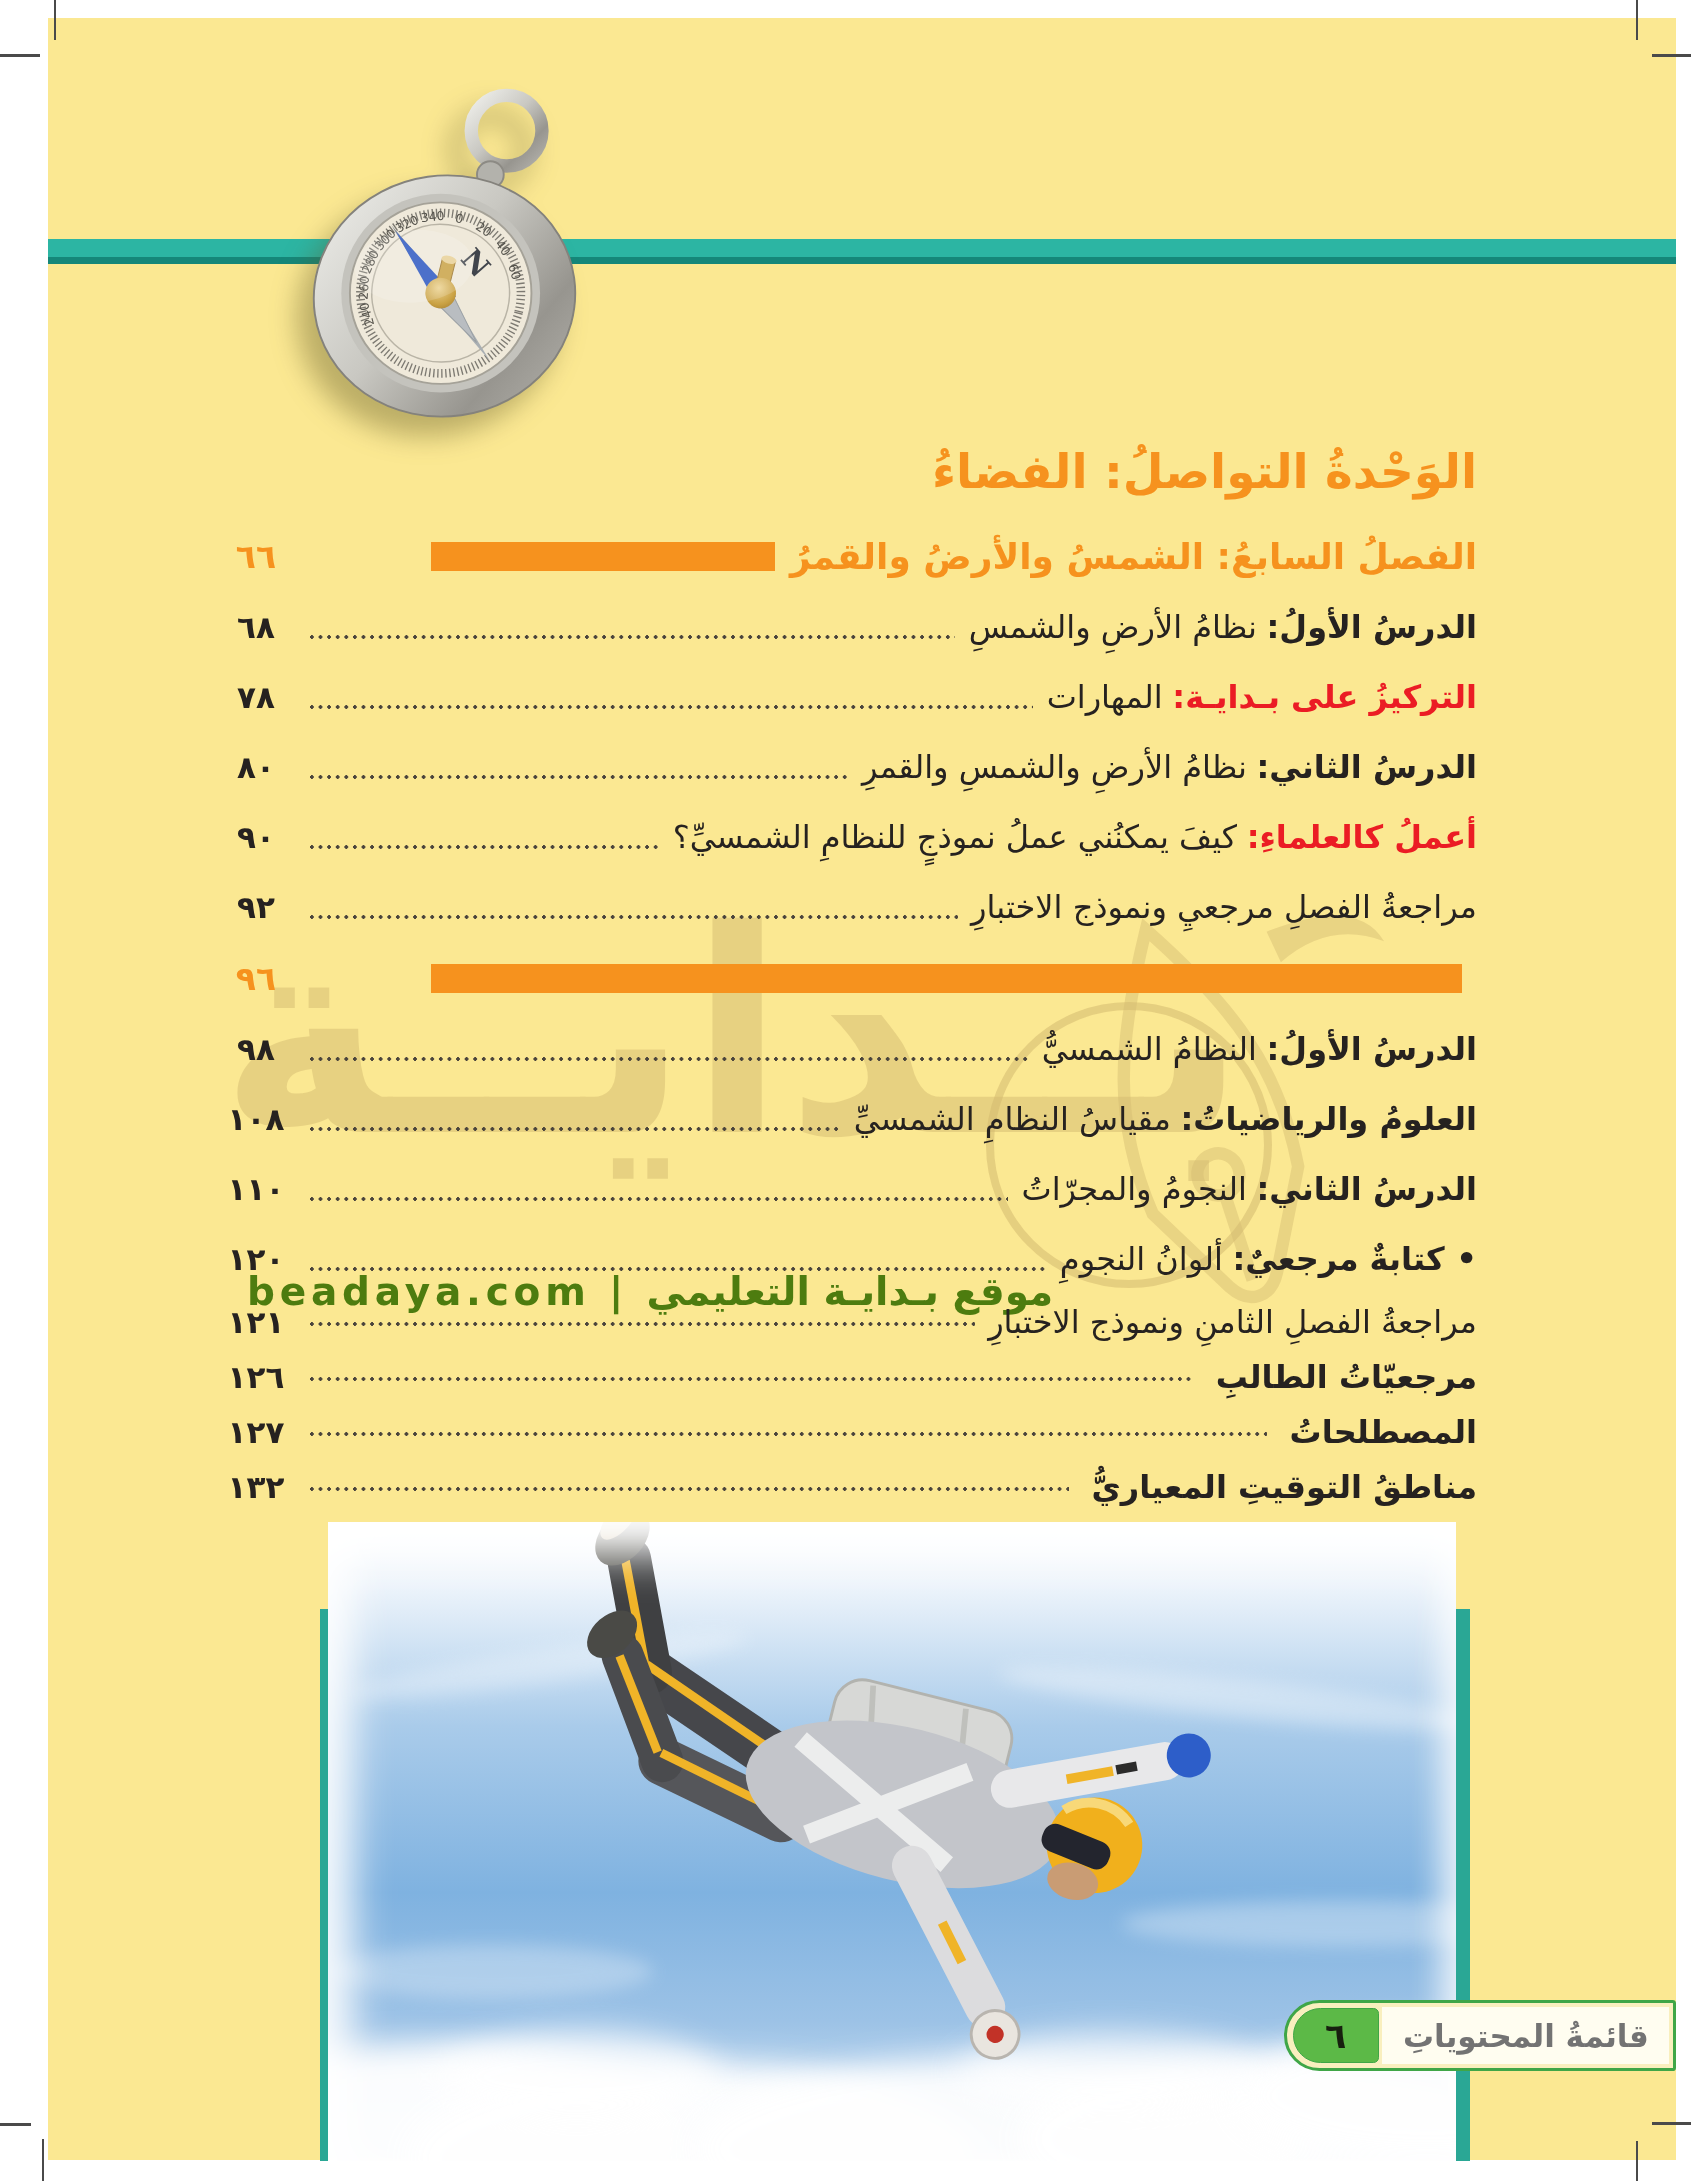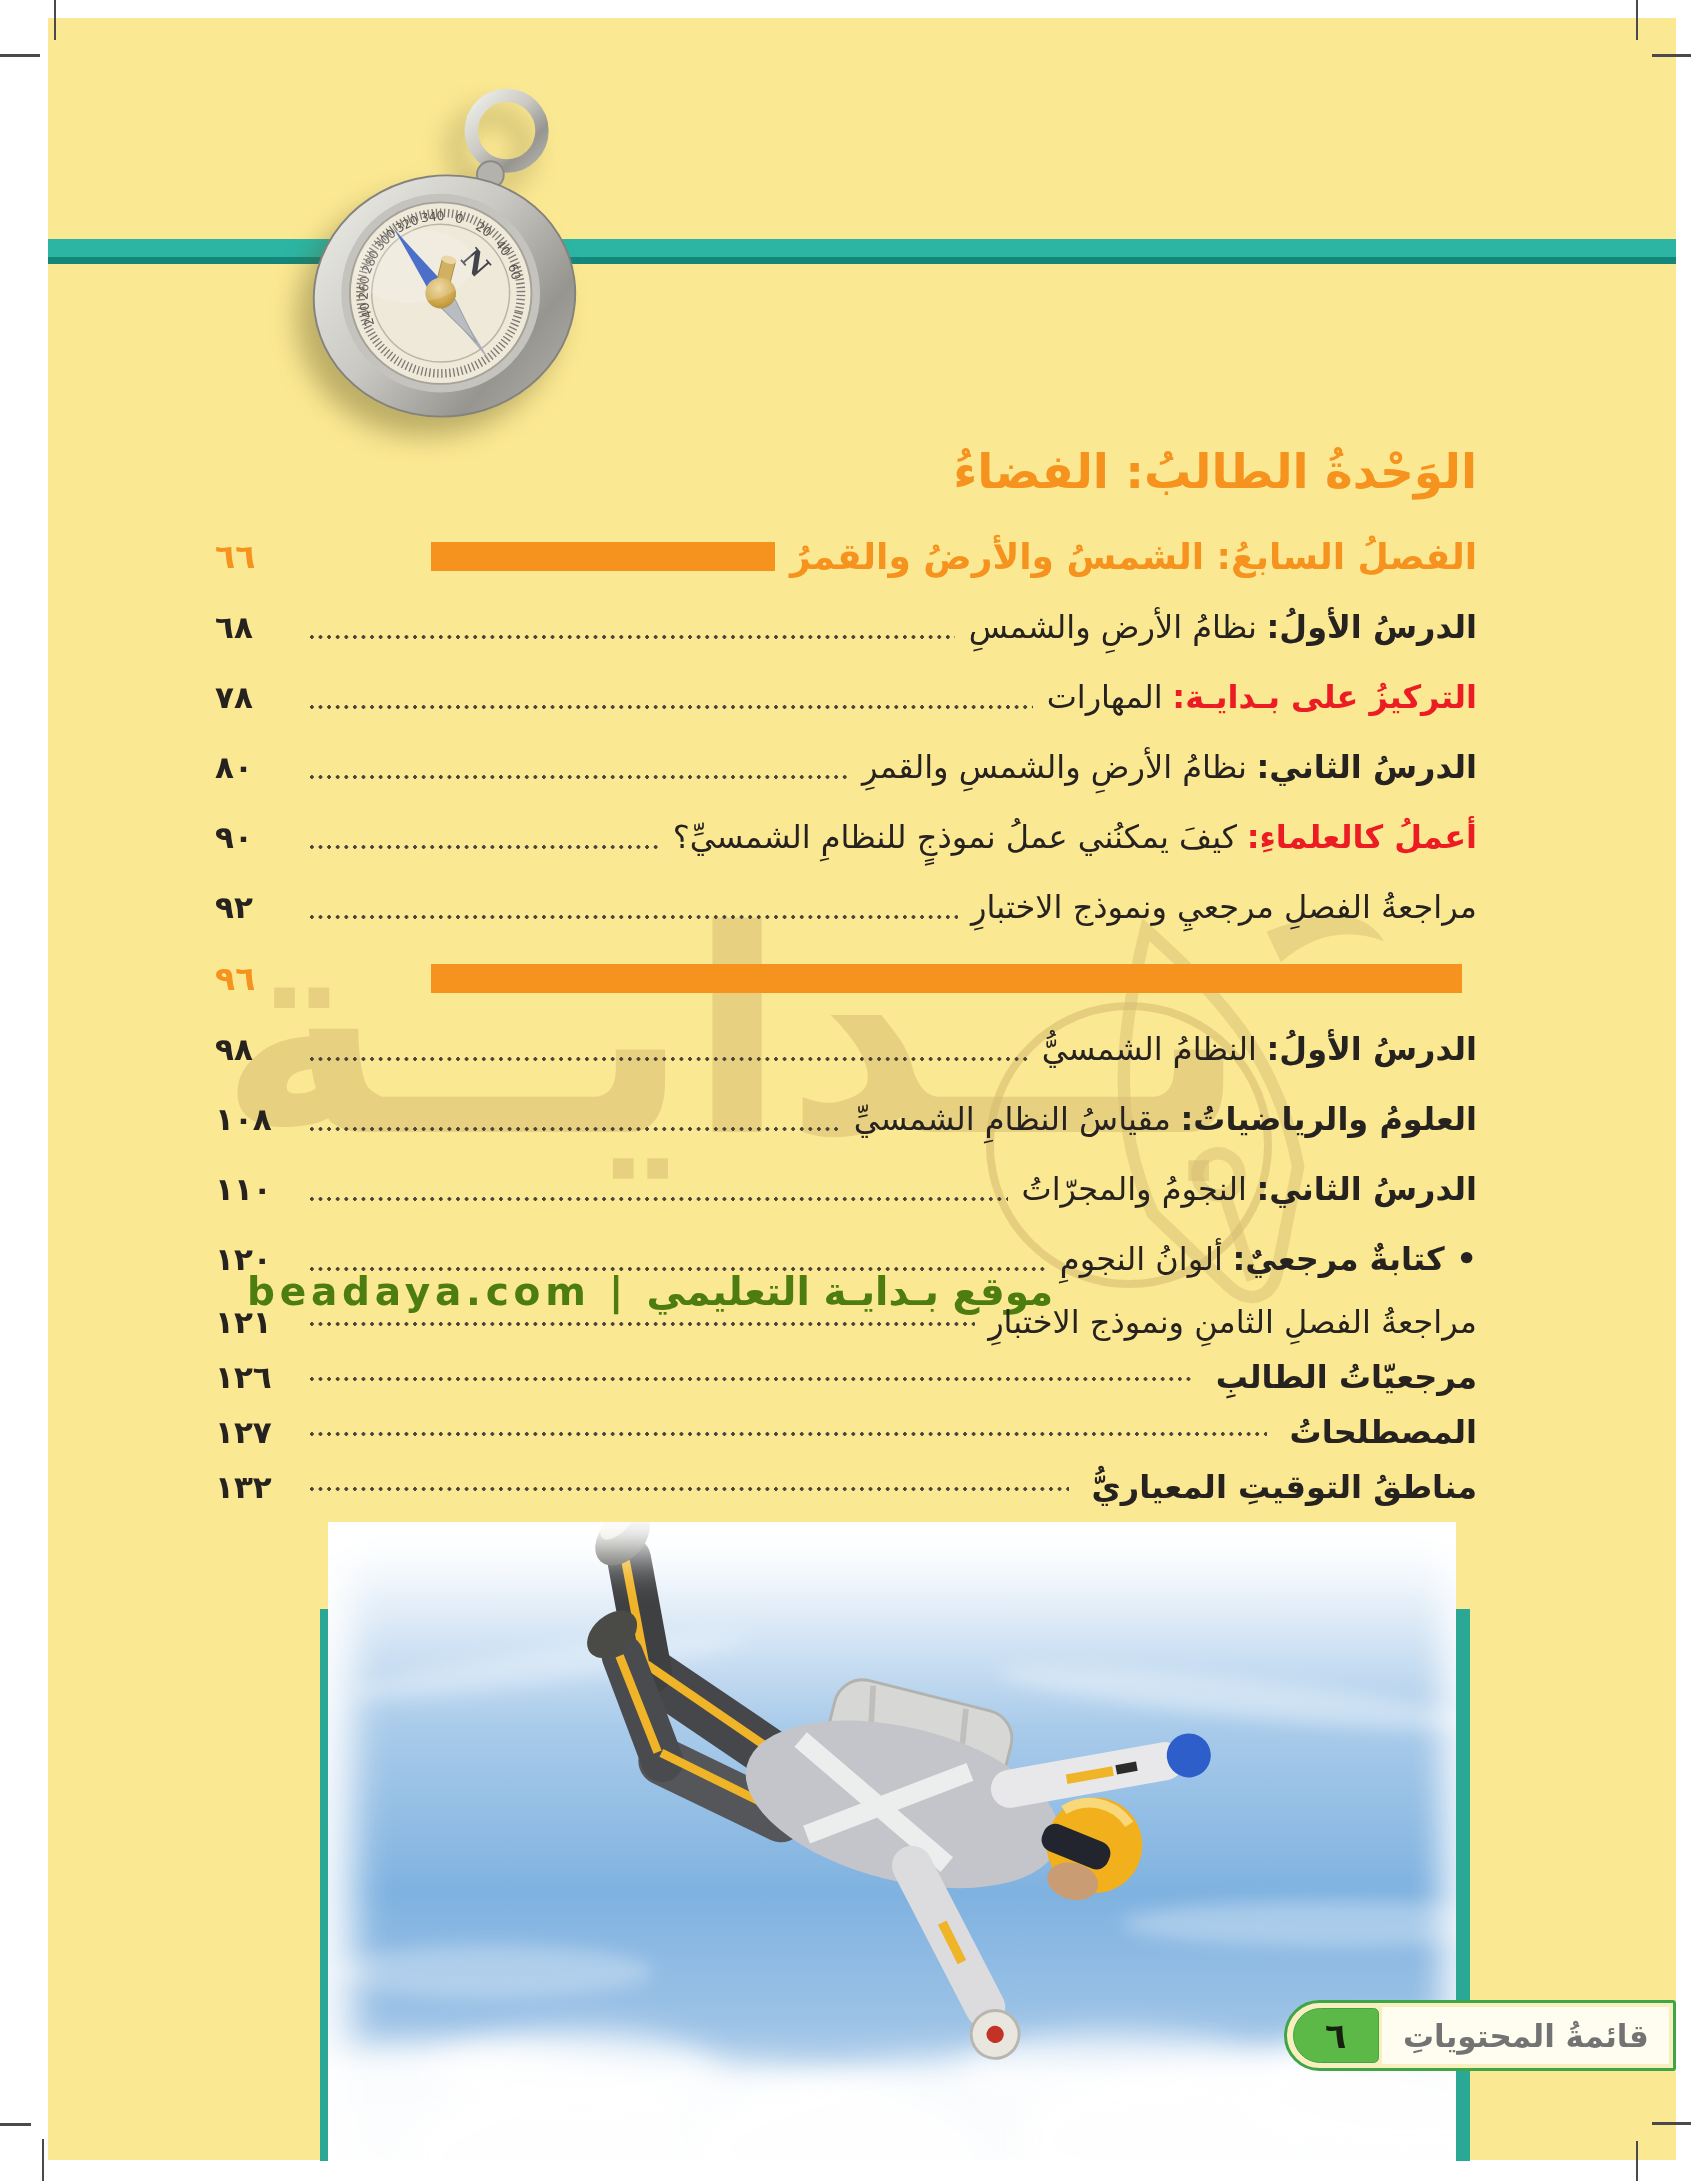--- a/index.html
+++ b/index.html
@@ -38,21 +38,21 @@
   .row.compact{height:55px;}
   .entry-text{font-size:32px;white-space:nowrap;}
   .lead{font-weight:700;margin-inline-end:9.6px;}
   .lead.red{color:#EB1C24;}
   .val{font-weight:400;}
   .lead:empty,.val:empty,.bullet:empty{display:none;}
   .bullet{font-weight:700;font-size:32.5px;margin-inline-end:11.5px;}
   .dots{flex:1 1 auto;height:3.8px;align-self:flex-end;margin:0 13.4px 23px 13.4px;
         background-image:radial-gradient(circle at 1.9px 1.9px,#4a443c 1.5px,rgba(0,0,0,0) 1.8px);
         background-size:8.6px 3.8px;background-repeat:repeat-x;background-position:left bottom;}
-  .num{font-weight:700;font-size:31px;min-width:82px;text-align:left;}
+  .num{font-weight:700;font-size:31px;min-width:82px;text-align:center;}
   .row.chapter{height:72px;color:#F6921E;}
   .ch-text{font-size:36px;font-weight:700;white-space:nowrap;}
   .bar{flex:1 1 auto;height:29px;background:#F6921E;margin-inline-start:15.3px;margin-inline-end:134px;}
   .chnum{font-size:33px;color:#F6921E;}
 
   
   .teal-frame{left:320px;top:1609px;width:1150px;height:552px;background:#2AA795;z-index:4;}
   .photo{left:328px;top:1522px;width:1128px;height:639px;z-index:5;}
   .photo-fade{left:328px;top:1522px;width:1128px;height:639px;z-index:6;pointer-events:none;
       box-shadow:inset 0 32.5px 44px rgba(255,255,255,.95),
@@ -138,21 +138,21 @@
       <polygon points="-9,10 0,64 9,10" fill="#b9bdc1" stroke="#9aa0a4" stroke-width="1"></polygon>
     </g>
     <rect x="-7" y="-36" width="14" height="30" fill="#c9a143" stroke="#9a732a" stroke-width="1"></rect>
     <ellipse cx="0" cy="-36" rx="8" ry="4" fill="#e8d095"></ellipse>
     <circle r="16" fill="url(#pin)"></circle>
     <ellipse cx="-26" cy="-30" rx="62" ry="38" fill="#ffffff" opacity=".16" transform="rotate(-18)"></ellipse>
   </g>
 </svg>
 
 <div class="abs toc">
-  <div class="title">الوَحْدةُ الطالبُ: الفضاءُ</div>
+  <div class="title">الوَحْدةُ التواصلُ: الفضاءُ</div>
   <div id="toc-list">
   <div class="row chapter">
     <span class="ch-text">الفصلُ السابعُ: الشمسُ والأرضُ والقمرُ</span>
     <span class="bar"></span>
     <span class="num chnum">٦٦</span>
   </div>
 
   <div class="row">
     <span class="entry-text">
       <span class="lead">الدرسُ الأولُ:</span><span class="val">نظامُ الأرضِ والشمسِ</span>

